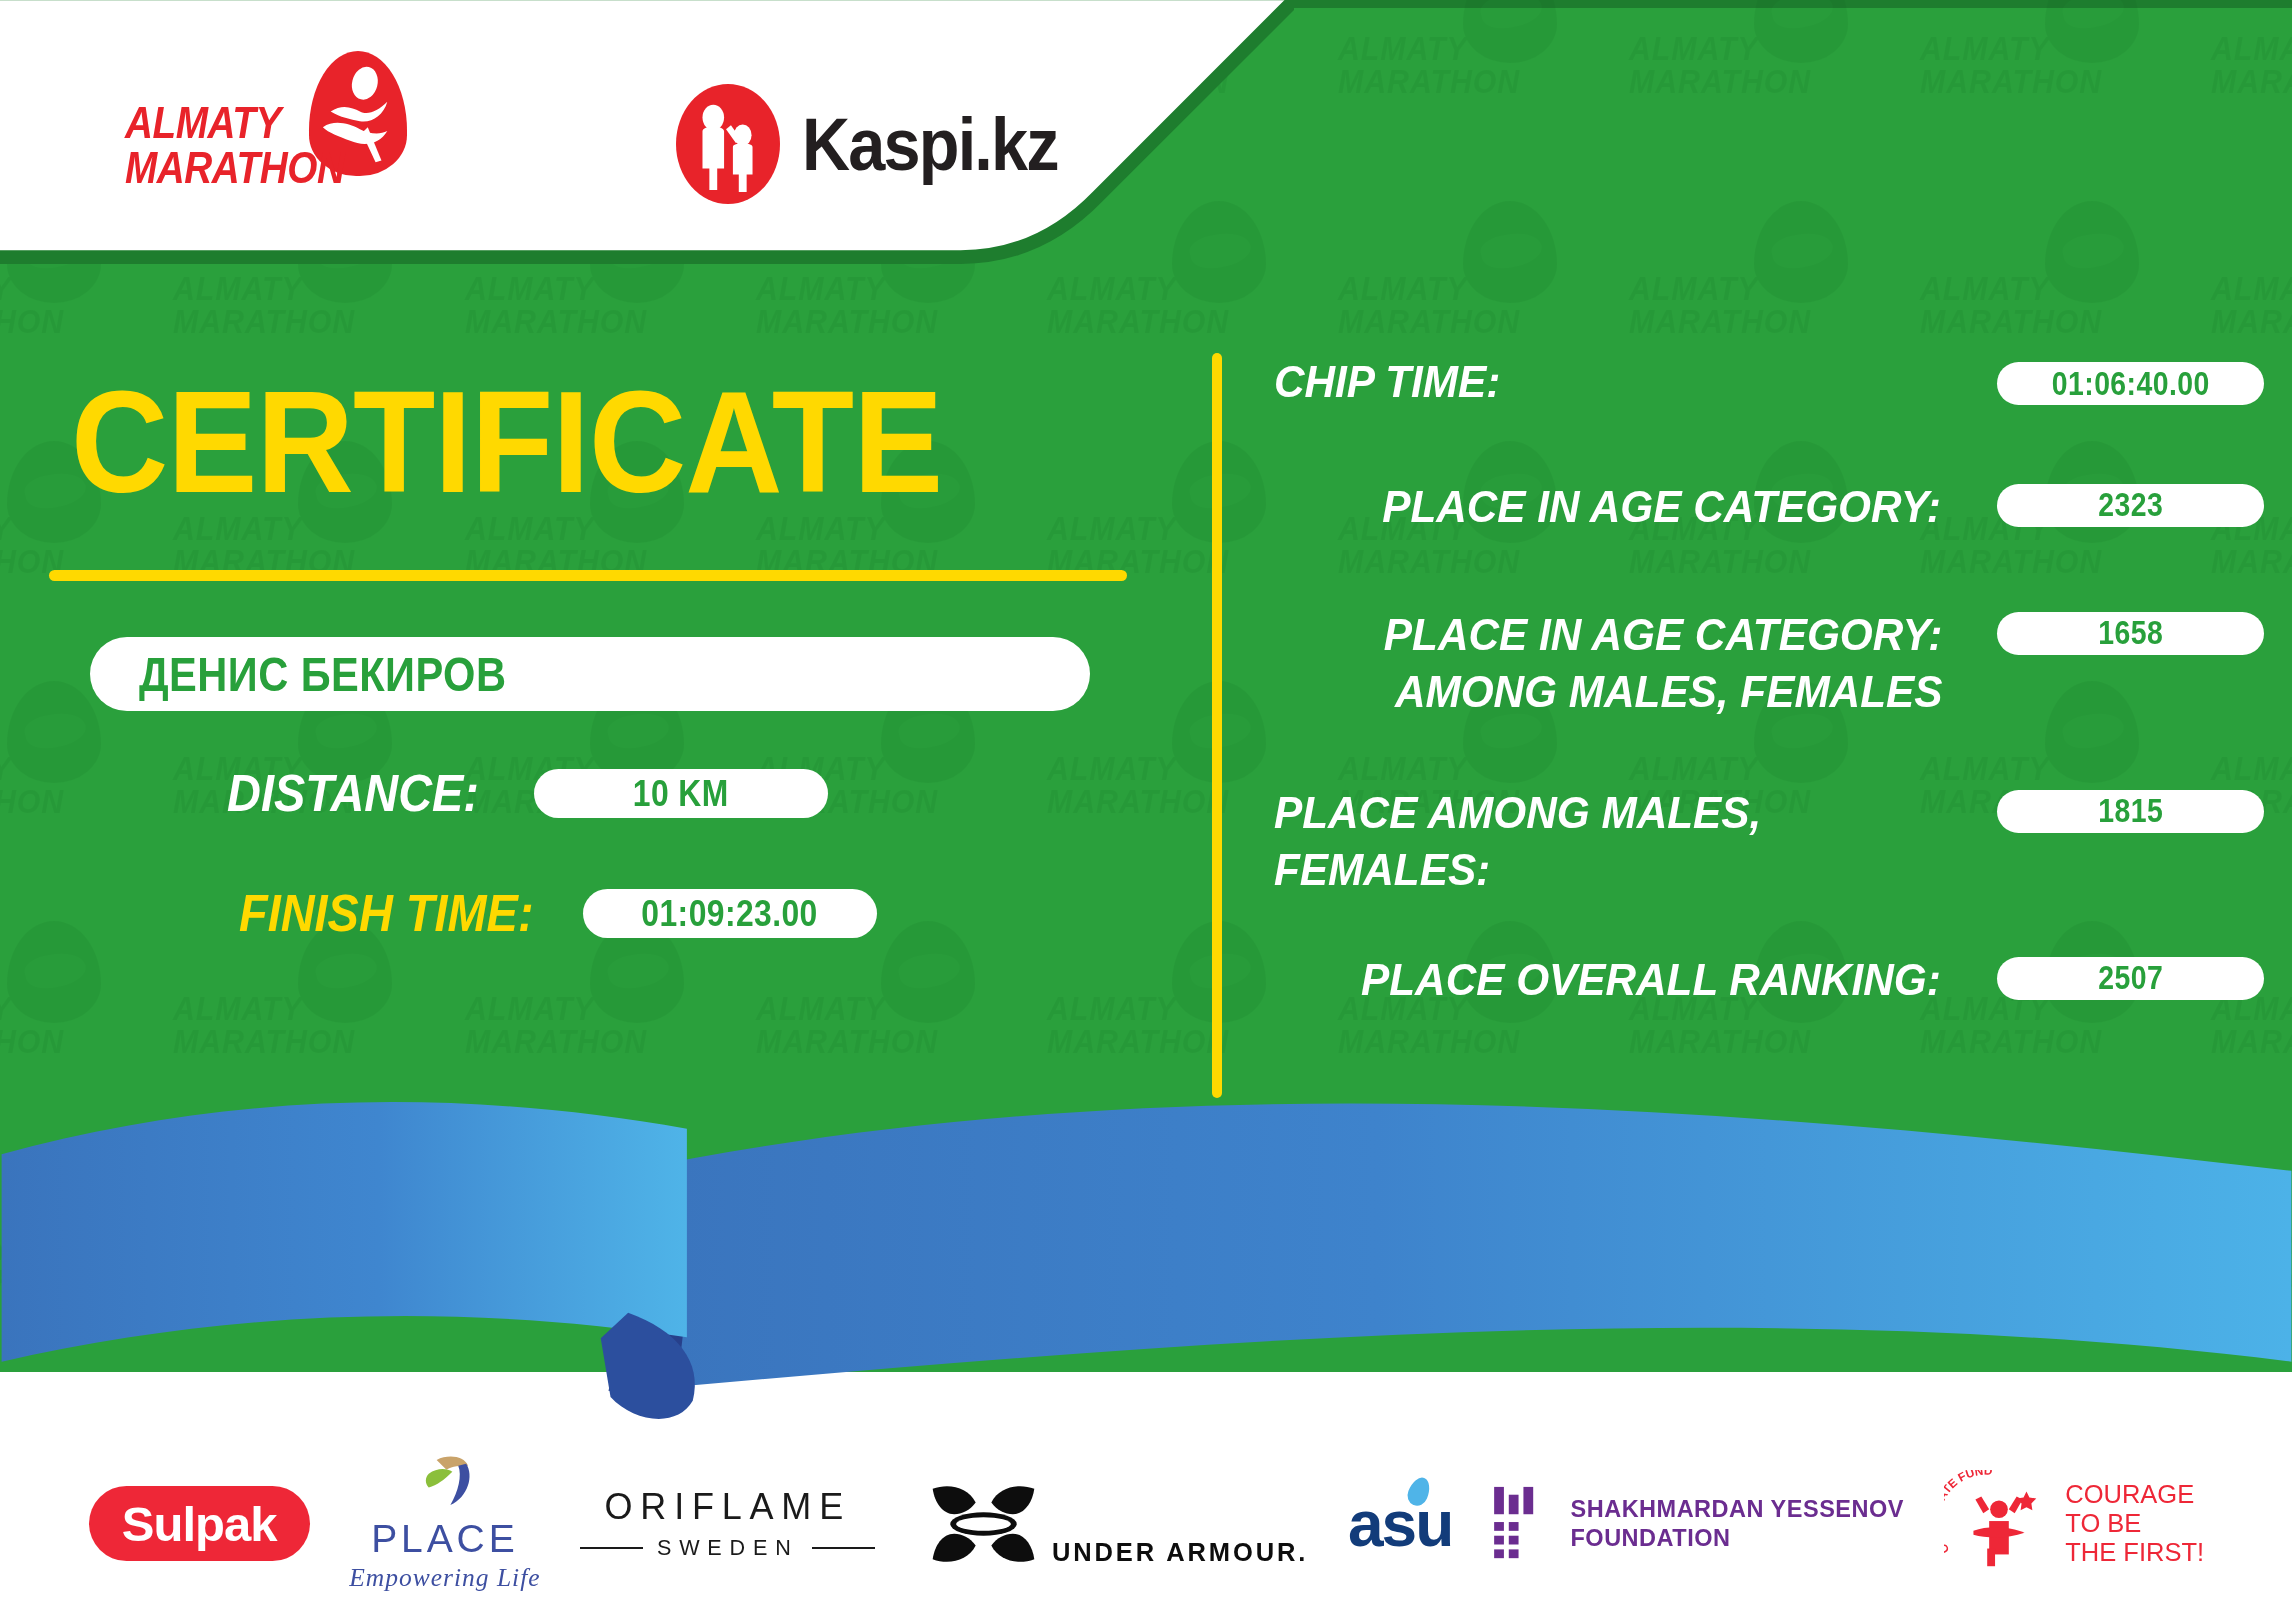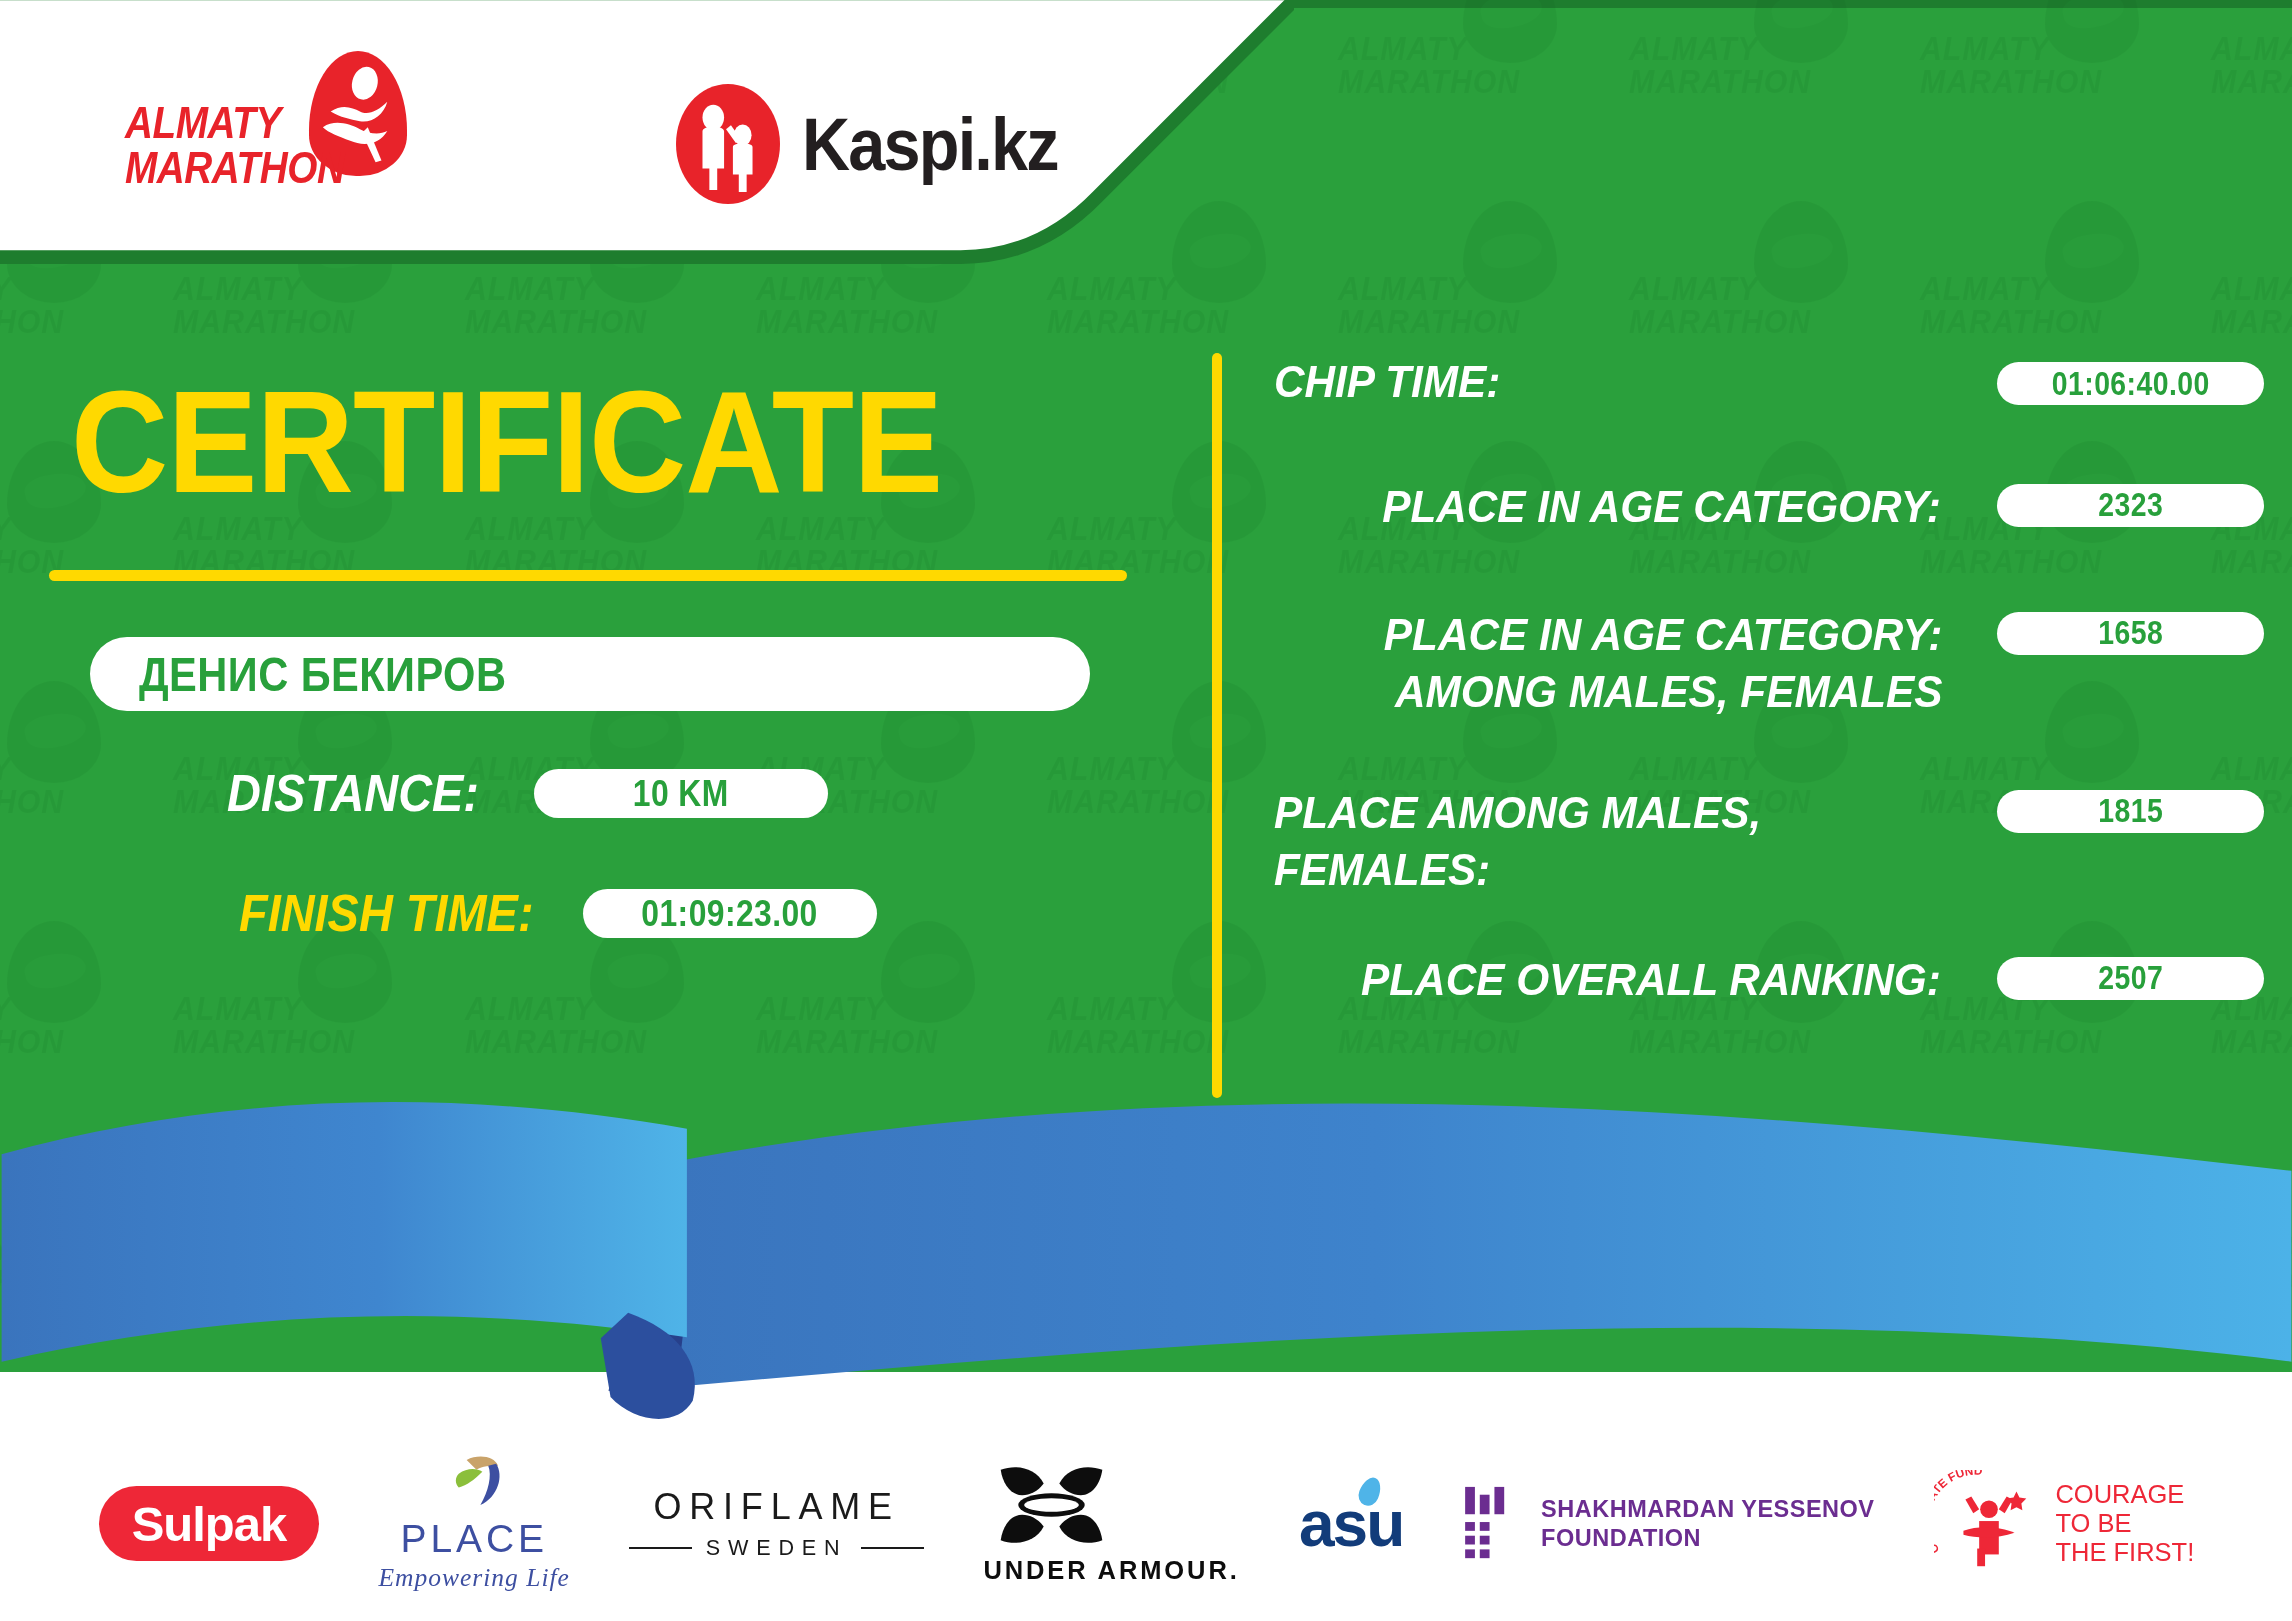--- a/index.html
+++ b/index.html
@@ -206,21 +206,21 @@
   .sanofi-mark { position:relative; width: 71px; height: 57px; margin-bottom: 5.9px;}
   .sanofi-name { color:#3d4fa1; font-size: 39px; letter-spacing: 3.9px; font-family:"Liberation Sans", sans-serif;}
   .sanofi-tag { color:#3d4fa1; font-size: 25.5px; font-style: italic; letter-spacing: 1px; margin-top:2px; font-family:"Liberation Serif", serif;}
 
   .oriflame { display:flex; flex-direction:column; align-items:center; }
   .ori-name { color:#1a1a1a; font-size: 36px; letter-spacing: 7.8px; font-family:"Liberation Sans", sans-serif; }
   .ori-sub { display:flex; align-items:center; gap:13.7px; margin-top: 7.8px;}
   .ori-sub .ln { width: 63px; height:2px; background:#1a1a1a; }
   .ori-sub .tx { color:#1a1a1a; font-size: 21.6px; letter-spacing: 7.8px; font-family:"Liberation Sans", sans-serif;}
 
-  .ua { display:flex; flex-direction:column; align-items:flex-start; }
+  .ua { display:flex; align-items:flex-end; }
   .ua-name { color:#0d0d0d; font-size: 25.5px; font-weight:900; letter-spacing: 2.9px; margin-top: 7.8px; font-family:"Liberation Sans", sans-serif;}
 
   .asu { color:#123c7a; font-size: 64px; font-weight:700; letter-spacing:-2px; position:relative; font-family:"Liberation Sans", sans-serif;}
   .asu .drop2 {
     position:absolute; left: 61px; top: -9.8px;
     width: 19.6px; height: 29px; background:#4fb4e8;
     border-radius: 50% 50% 50% 50% / 62% 62% 38% 38%;
     transform: rotate(22deg);
   }
 

